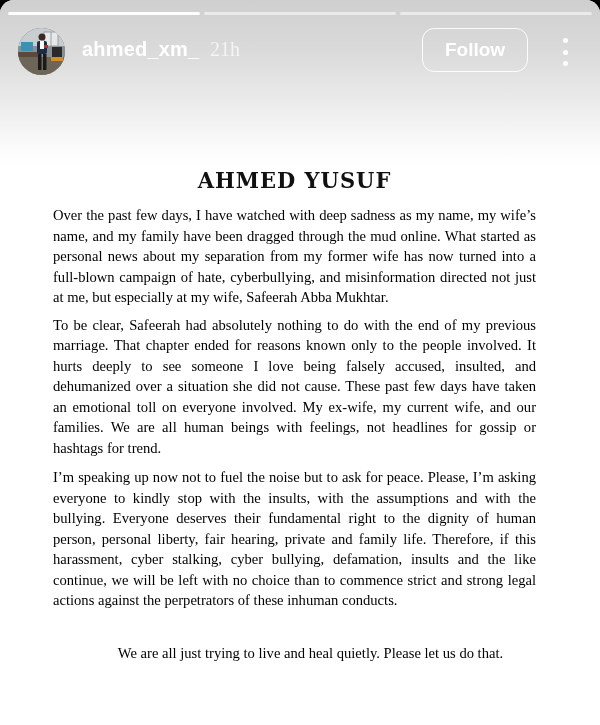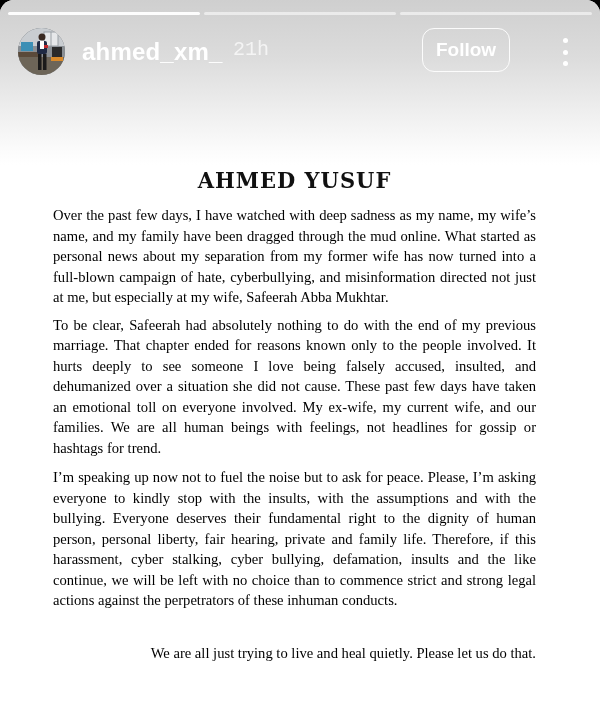--- a/index.html
+++ b/index.html
@@ -53,36 +53,35 @@
     border-radius: 50%;
     overflow: hidden;
     background: #6b6f73;
   }
   .avatar svg { display: block; }
   .username {
     position: absolute;
     left: 82px; top: 38px;
     font-family: "Liberation Sans", sans-serif;
     font-weight: bold;
-    font-size: 24px;
+    font-size: 20px;
     color: #ffffff;
     letter-spacing: 0.2px;
   }
   .timestamp {
     position: absolute;
     left: 210px; top: 38px;
-    font-family: Liberation Mono, monospace;
+    font-family: Liberation Serif, serif;
     font-size: 20px;
     color: rgba(255,255,255,0.7);
-    margin-left: 23px;
   }
   .follow-button {
     position: absolute;
     left: 422px; top: 28px;
-    width: 88px; height: 44px;
+    width: 106px; height: 44px;
     box-sizing: border-box;
     border: 1.5px solid rgba(255,255,255,0.9);
     border-radius: 12px;
     background: transparent;
     color: #ffffff;
     font-family: "Liberation Sans", sans-serif;
     font-size: 19px;
     font-weight: bold;
     display: flex;
     align-items: center;
@@ -136,21 +135,21 @@
   .doc-para {
     font-size: 14.6px;
     line-height: 20.5px;
     text-align: justify;
     margin: 0;
     color: #000000;
   }
   .p1 { margin-top: 9px; }
   .p2 { margin-top: 7px; }
   .p3 { margin-top: 9px; }
-  .p4 { margin-top: 32px; text-align: right; margin-left: 32px; }
+  .p4 { margin-top: 32px; text-align: center; margin-left: 32px; }
 </style>
 </head>
 <body>
 
 <div class="story">
   <div class="story-header-bg"></div>
 
   <div class="progress-bars">
     <div class="progress-bar active"></div>
     <div class="progress-bar"></div>

